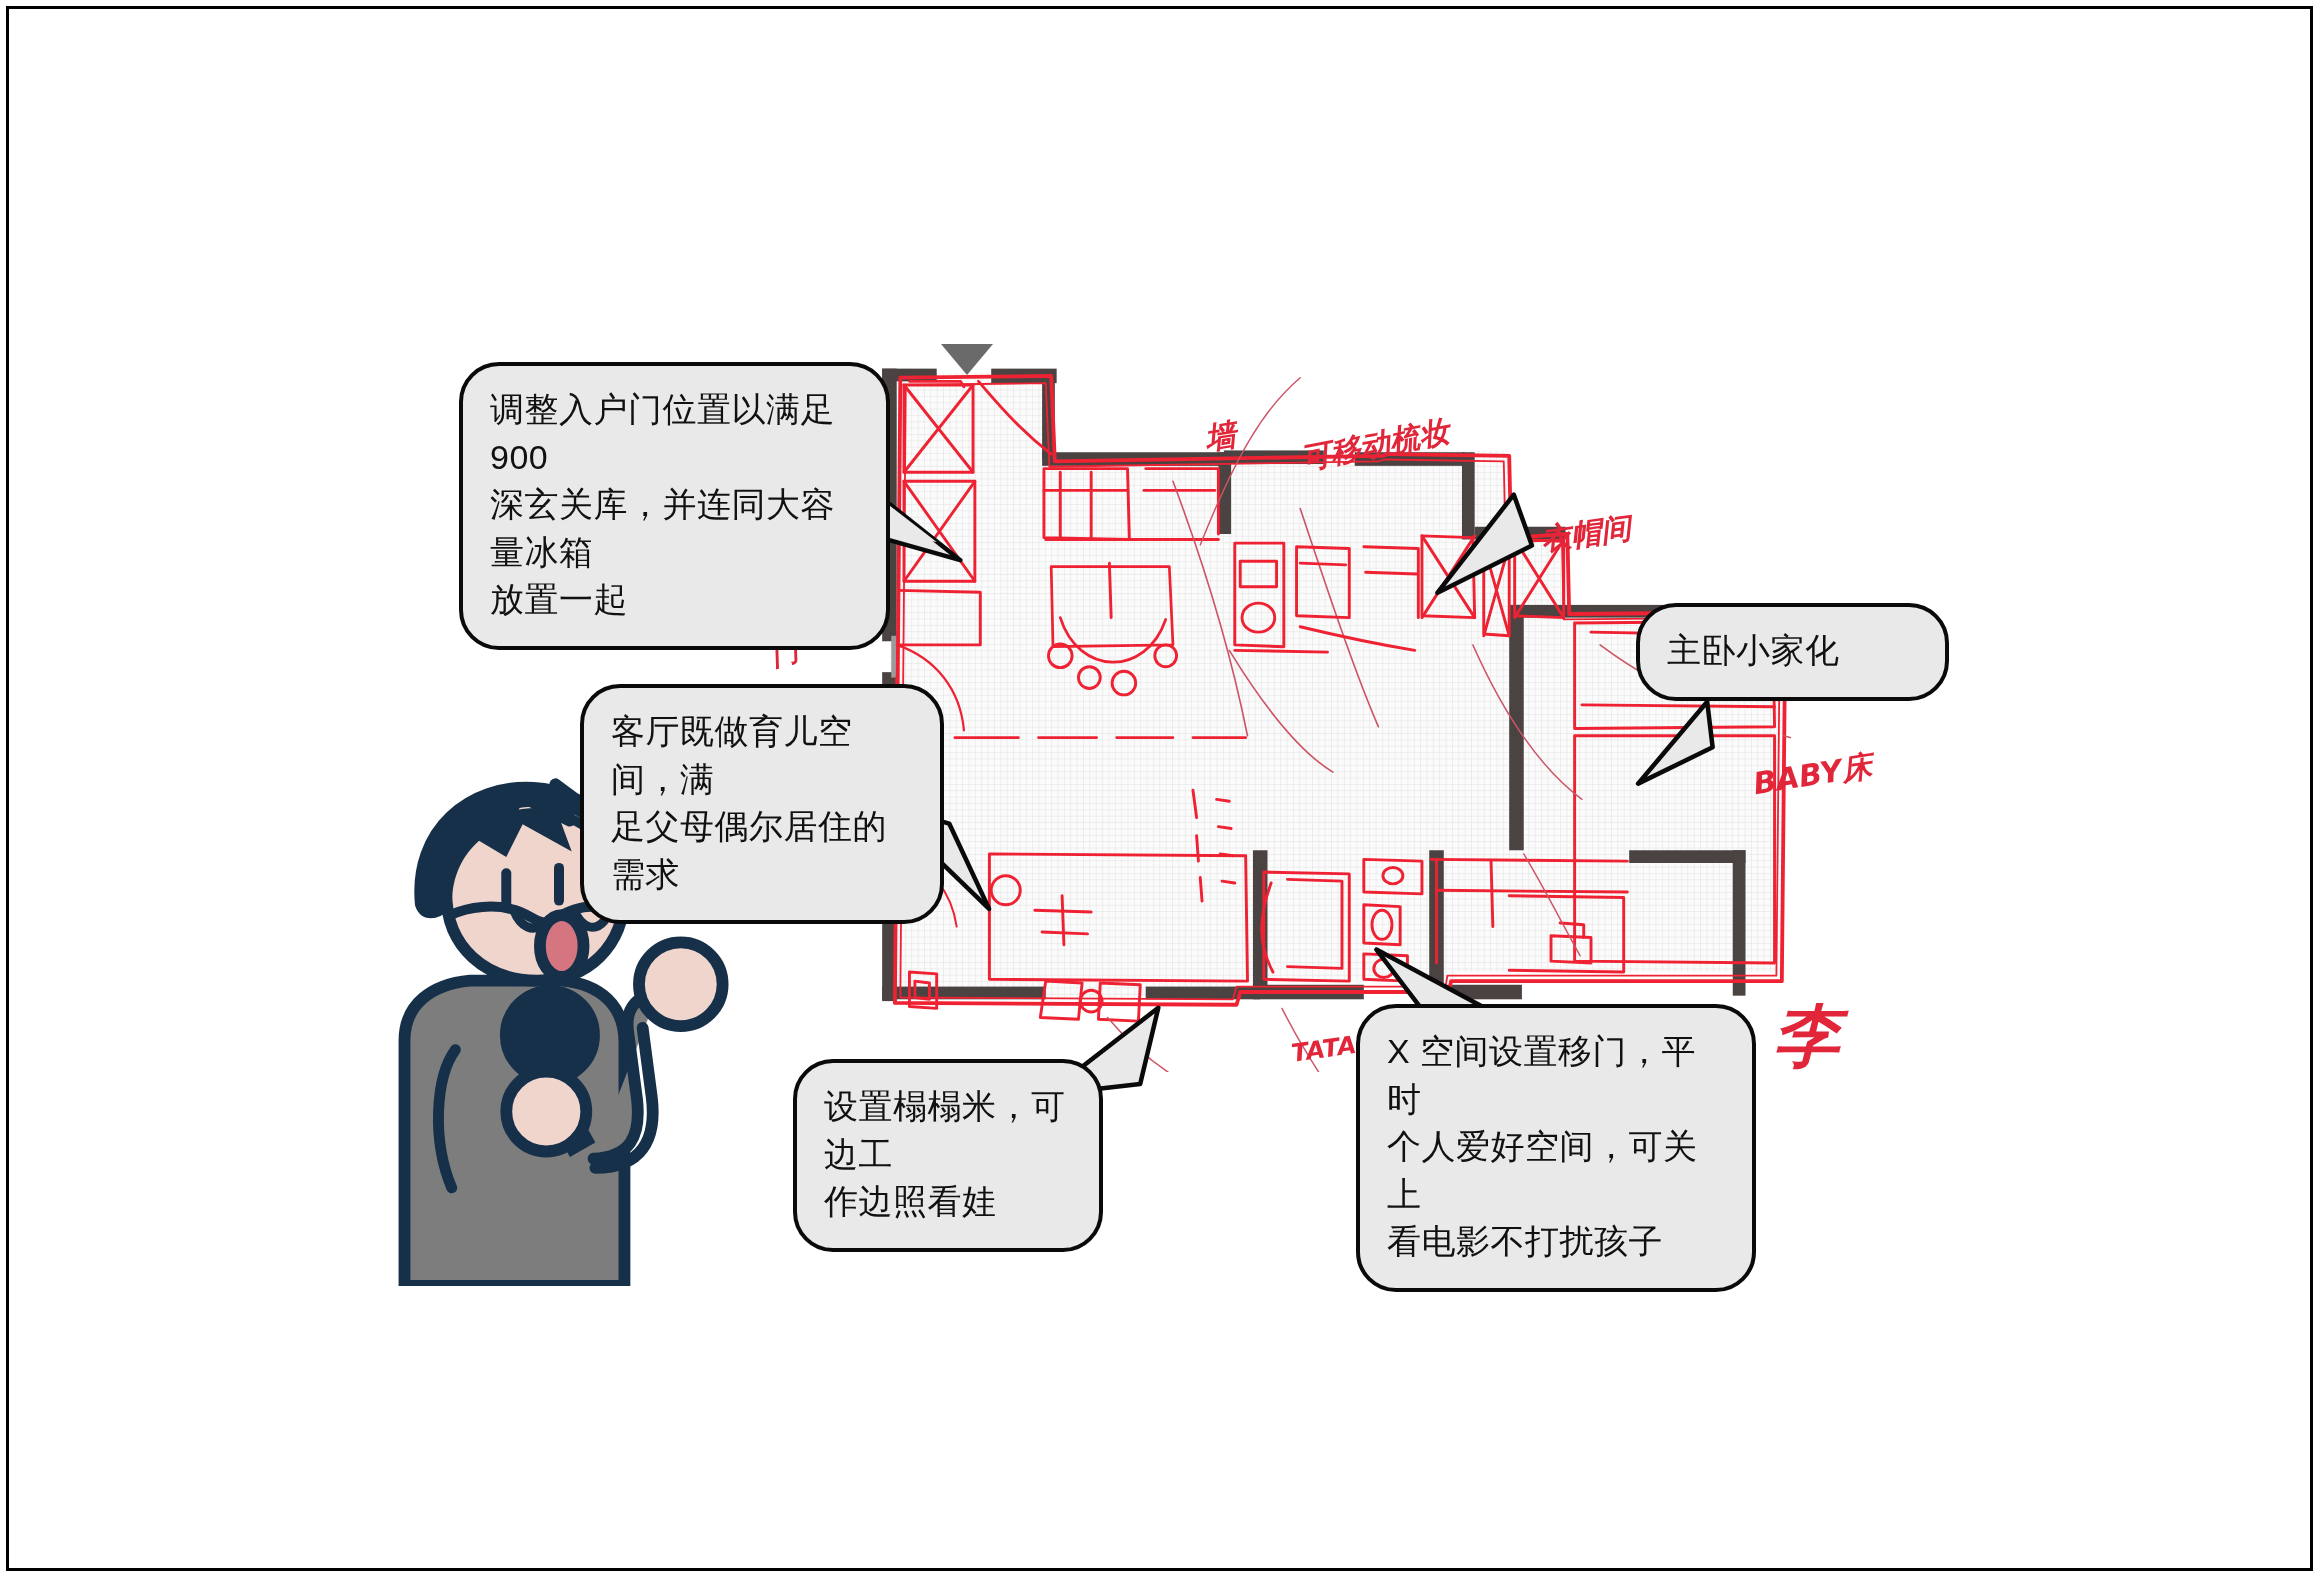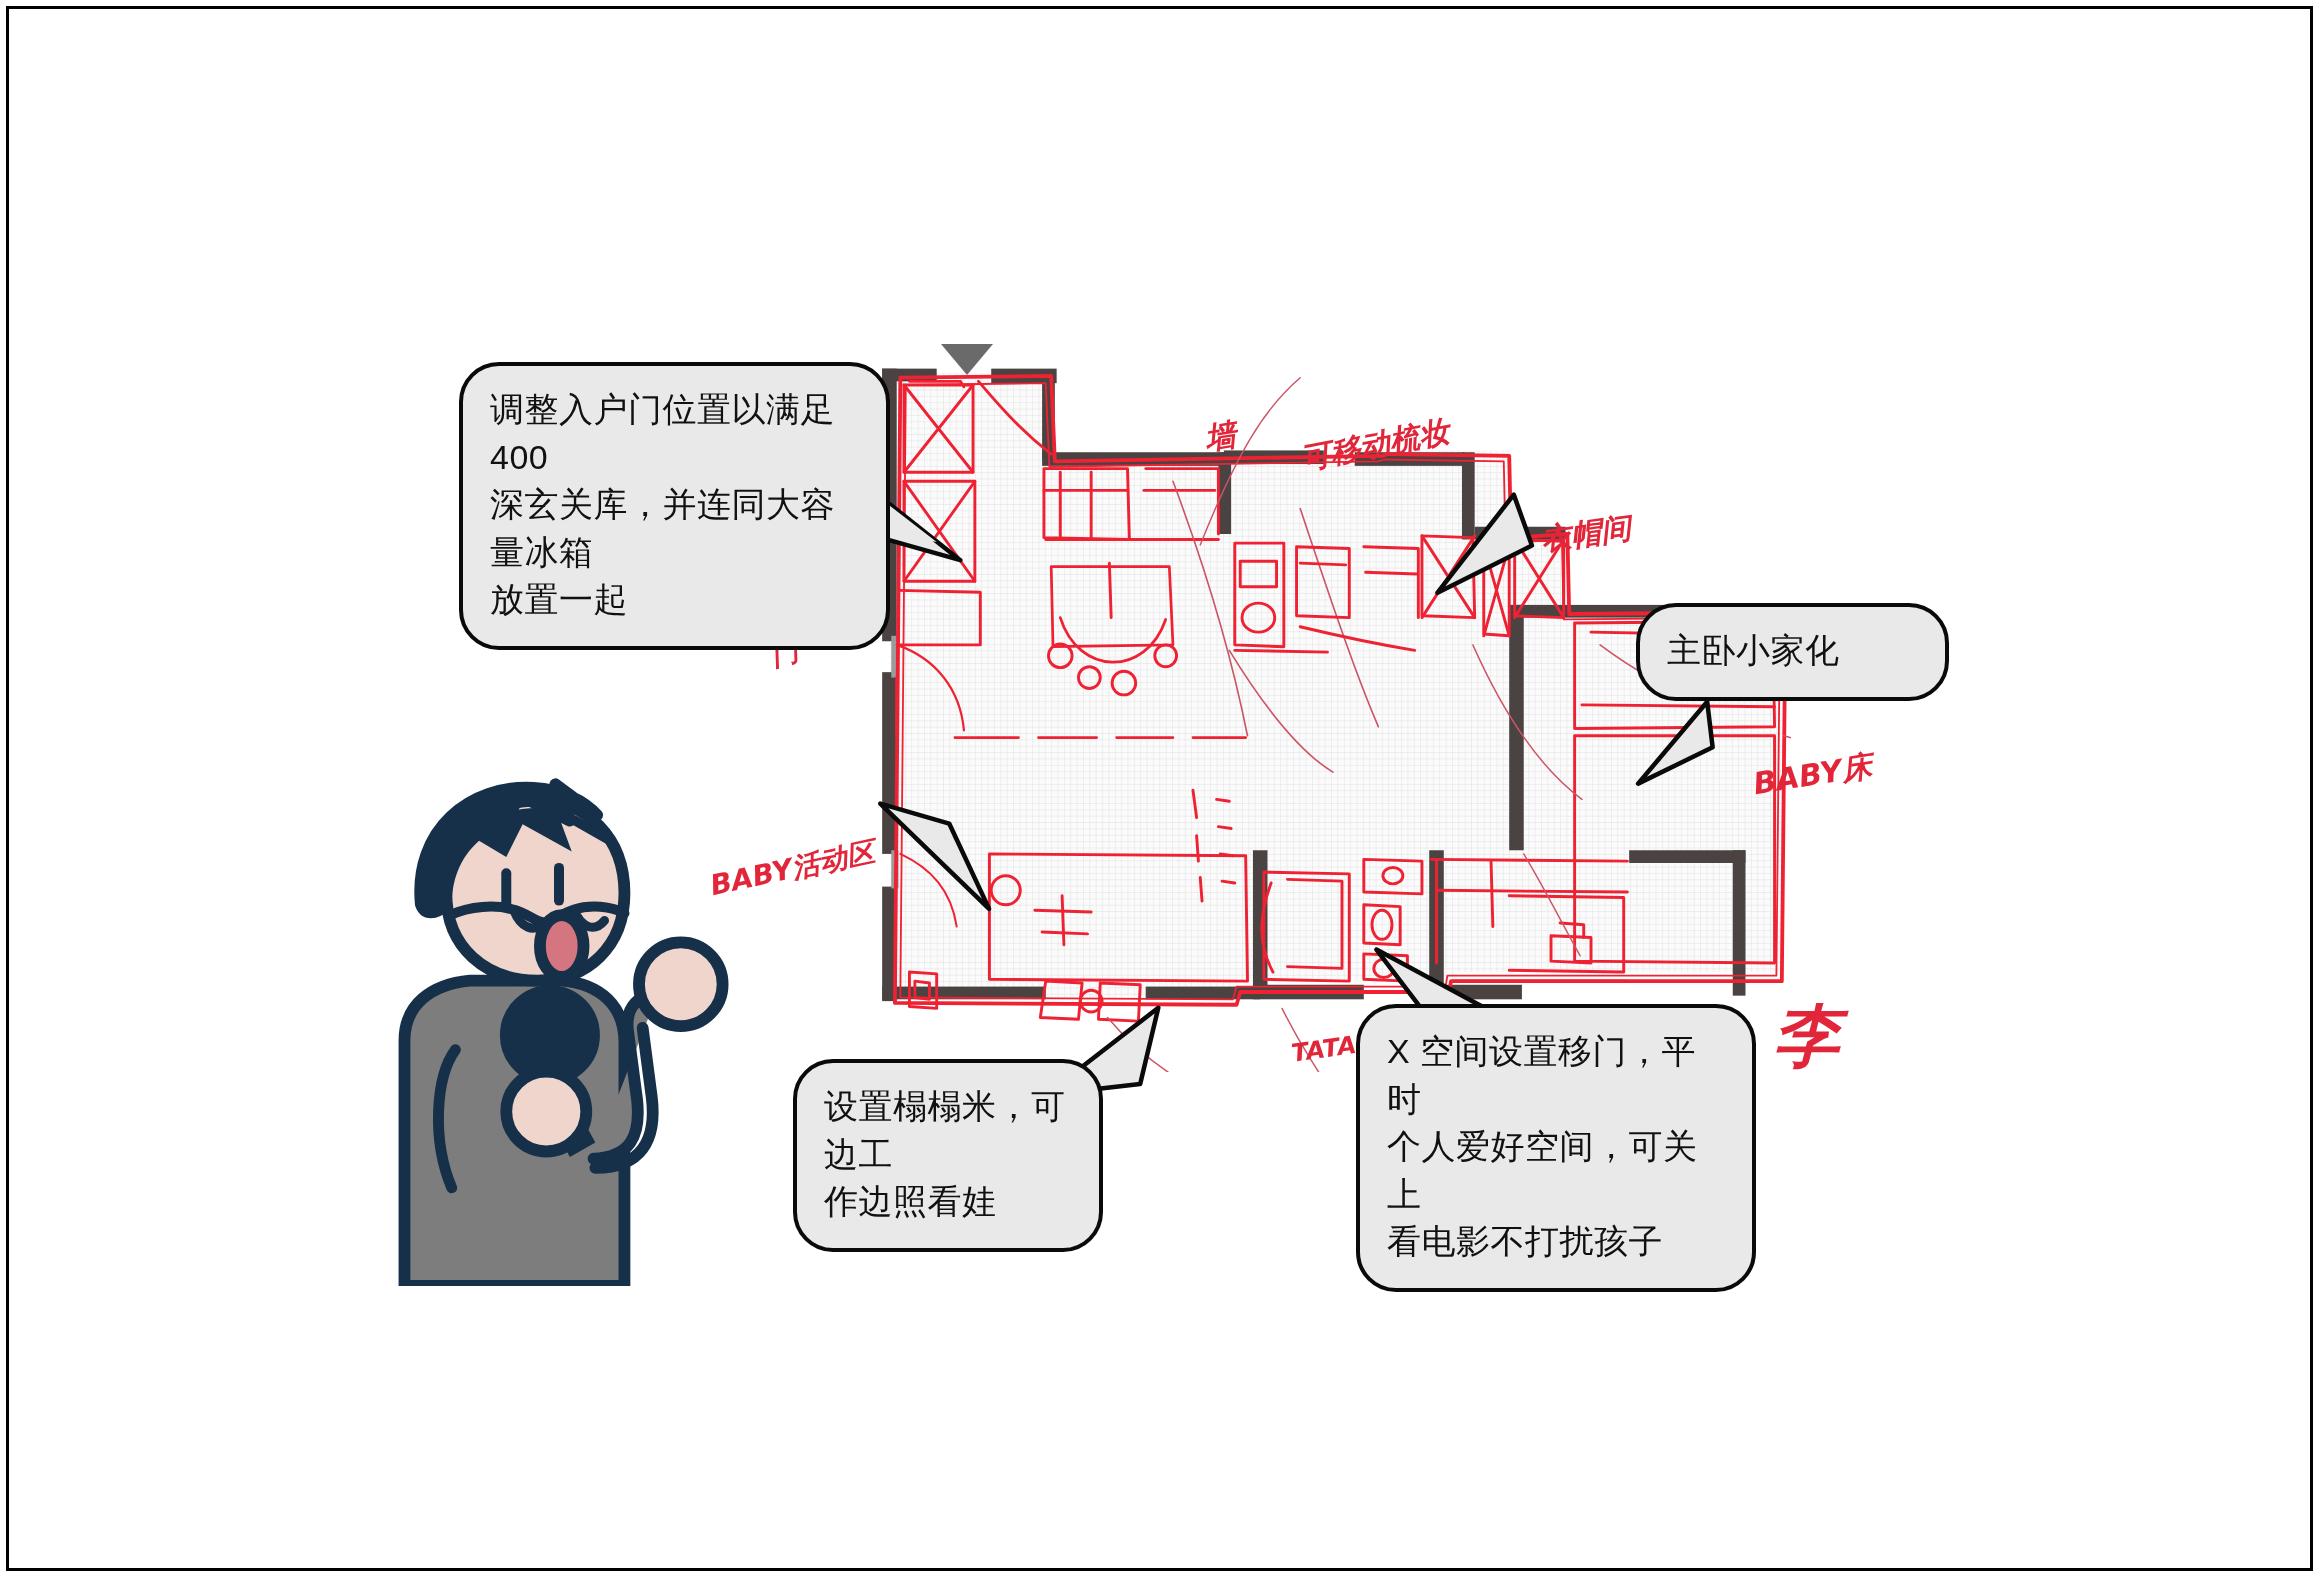--- a/index.html
+++ b/index.html
@@ -329,21 +329,21 @@
       </g>
     </svg>
   </div>
 
   <div class="bubble-tail" style="left:846px; top:473px;">
     <svg width="127" height="109" viewBox="0 0 140 120">
       <path d="M10,4 L126,96 L34,70 Z" fill="#e9e9e9" stroke="#0a0a0a" stroke-width="5" stroke-linejoin="round"></path>
       <path d="M12,8 L40,66 L100,76 Z" fill="#e9e9e9" stroke="none"></path>
     </svg>
   </div>
-  <div class="bubble" id="bubble-entry">调整入户门位置以满足 400
+  <div class="bubble" id="bubble-entry">调整入户门位置以满足 900
 深玄关库，并连同大容量冰箱
 放置一起</div>
 
   <div class="bubble-tail" style="left:1423px; top:491px;">
     <svg width="118" height="118" viewBox="0 0 130 130">
       <path d="M100,4 L16,112 L120,60 Z" fill="#e9e9e9" stroke="#0a0a0a" stroke-width="5" stroke-linejoin="round"></path>
     </svg>
   </div>
 
   <div class="bubble-tail" style="left:1629px; top:700px;">
@@ -351,20 +351,22 @@
       <path d="M86,2 L10,92 L92,52 Z" fill="#e9e9e9" stroke="#0a0a0a" stroke-width="5" stroke-linejoin="round"></path>
     </svg>
   </div>
   <div class="bubble" id="bubble-master">主卧小家化</div>
 
   <div class="bubble-tail" style="left:873px; top:800px;">
     <svg width="127" height="127" viewBox="0 0 140 140">
       <path d="M8,4 L128,120 L84,26 Z" fill="#e9e9e9" stroke="#0a0a0a" stroke-width="5" stroke-linejoin="round"></path>
     </svg>
   </div>
+  <div class="bubble" id="bubble-living">客厅既做育儿空间，满
+足父母偶尔居住的需求</div>
 
   <div class="bubble-tail" style="left:1026px; top:1004px;">
     <svg width="145" height="100" viewBox="0 0 160 110">
       <path d="M146,4 L22,100 L126,88 Z" fill="#e9e9e9" stroke="#0a0a0a" stroke-width="5" stroke-linejoin="round"></path>
     </svg>
   </div>
   <div class="bubble" id="bubble-tatami">设置榻榻米，可边工
 作边照看娃</div>
 
   <div class="bubble-tail" style="left:1371px; top:944px;">

